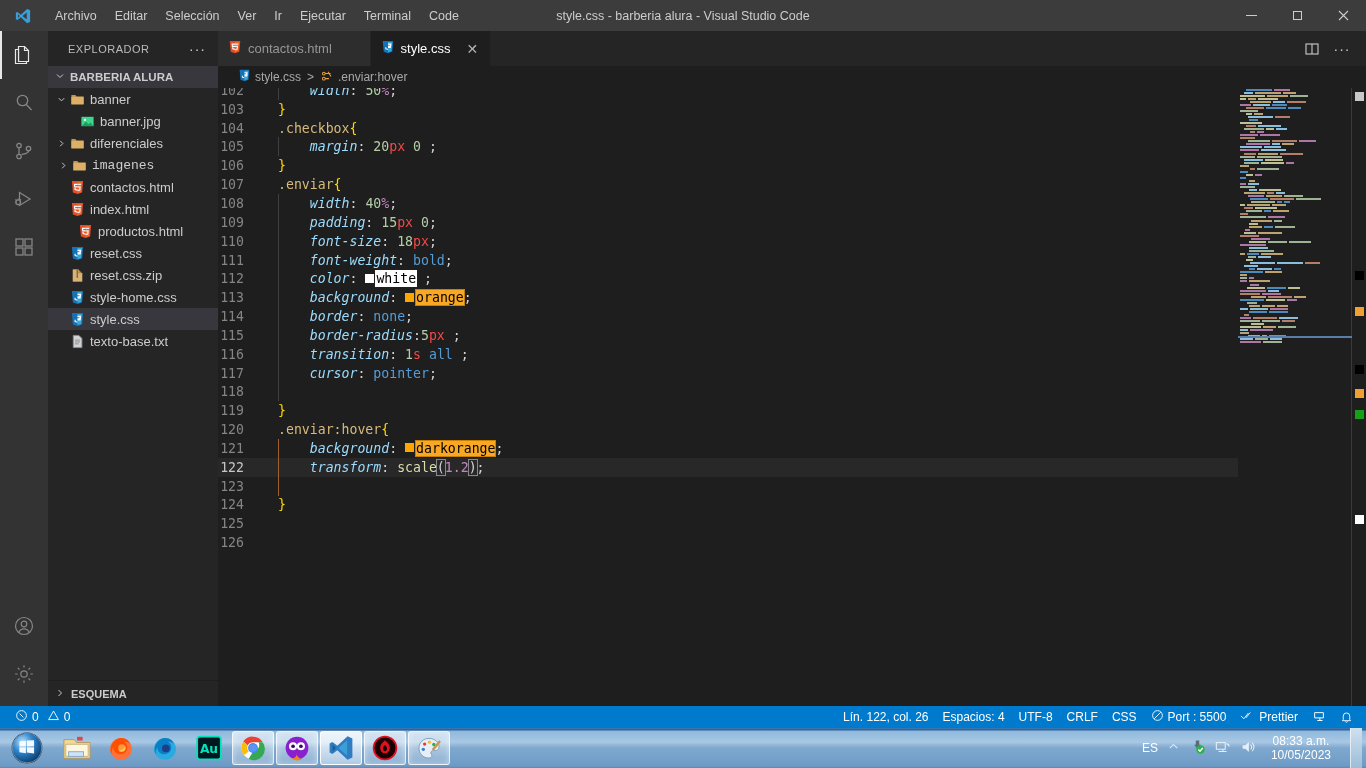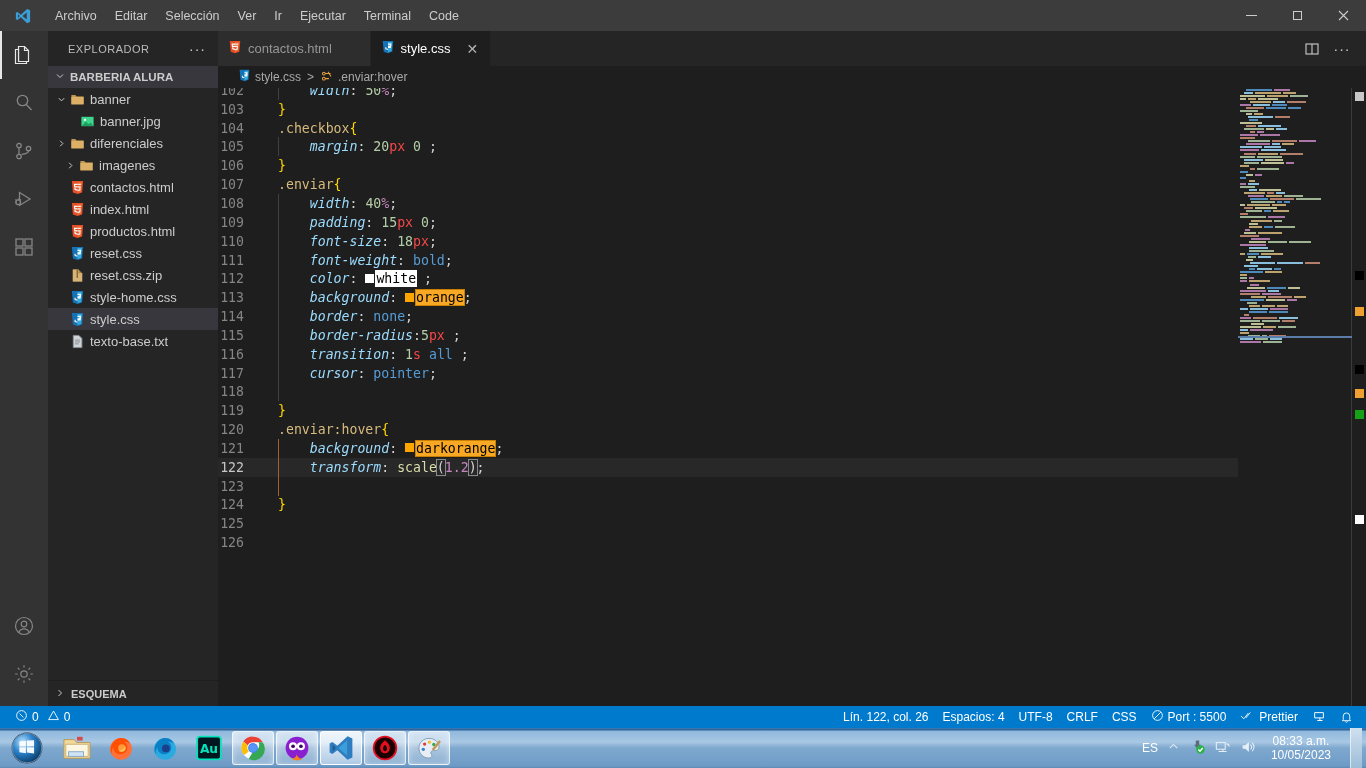--- a/index.html
+++ b/index.html
@@ -204,20 +204,21 @@
     <div class="menu">
       <div class="menu-item">Archivo</div>
       <div class="menu-item">Editar</div>
       <div class="menu-item">Selección</div>
       <div class="menu-item">Ver</div>
       <div class="menu-item">Ir</div>
       <div class="menu-item">Ejecutar</div>
       <div class="menu-item">Terminal</div>
       <div class="menu-item">Code</div>
     </div>
+    <div class="title-center">style.css - barberia alura - Visual Studio Code</div>
     <div class="win-ctrls">
       <div class="win-btn">
         <svg width="11" height="11" viewBox="0 0 11 11">
             <rect x="0" y="5" width="11" height="1" fill="#ccc"></rect>
           </svg>
       </div>
       <div class="win-btn">
         <svg width="11" height="11" viewBox="0 0 11 11">
             <rect x="1.5" y="1.5" width="8" height="8" fill="none" stroke="#ccc" stroke-width="1"></rect>
           </svg>
@@ -330,21 +331,21 @@
             </svg>
           </span>
           <span class="ficon">
             <svg width="15" height="15" viewBox="0 0 16 16">
               <path fill="#c09553" d="M1.5 3.2h4.2l1.3 1.5h7.5v8.3H1.5z"></path>
               <path fill="#dcb167" d="M1.5 5.2h13v8H1.5z"></path>
             </svg>
           </span>
           <span>diferenciales</span>
         </div>
-        <div class="row" style="padding-left: 15px;">
+        <div class="row" style="padding-left: 8px; font-family: Liberation Mono, monospace;">
           <span class="twisty">
             <svg width="11" height="11" viewBox="0 0 16 16" fill="none" stroke="#ccc" stroke-width="1.4">
               <path d="M6 4l4 4-4 4"></path>
             </svg>
           </span>
           <span class="ficon">
             <svg width="15" height="15" viewBox="0 0 16 16">
               <path fill="#c09553" d="M1.5 3.2h4.2l1.3 1.5h7.5v8.3H1.5z"></path>
               <path fill="#dcb167" d="M1.5 5.2h13v8H1.5z"></path>
             </svg>
@@ -368,21 +369,21 @@
           <span class="ficon">
             <svg width="15" height="15" viewBox="0 0 16 16">
               <path fill="#e44d26" d="M2 1h12l-1.1 12.3L8 15l-4.9-1.7z"></path>
               <path fill="#f16529" d="M8 2.2v11.9l3.9-1.4L12.8 2.2z"></path>
               <path fill="#fff" d="M8 6.6H5.6l-.1-1.3H8V4H4.1l.4 4.1H8zm0 3.4-1.9-.5-.1-1.1H4.7l.2 2.2L8 11.4z"></path>
               <path fill="#ebebeb" d="M8 6.6v1.4h2l-.2 2-1.8.5v1.4l3.1-.8.4-4.5zM8 4v1.3h3.8l.1-1.3z"></path>
             </svg>
           </span>
           <span>index.html</span>
         </div>
-        <div class="row" style="padding-left: 6px;">
+        <div class="row" style="padding-left: 14px;">
           <span class="twisty"></span>
           <span class="ficon">
             <svg width="15" height="15" viewBox="0 0 16 16">
               <path fill="#e44d26" d="M2 1h12l-1.1 12.3L8 15l-4.9-1.7z"></path>
               <path fill="#f16529" d="M8 2.2v11.9l3.9-1.4L12.8 2.2z"></path>
               <path fill="#fff" d="M8 6.6H5.6l-.1-1.3H8V4H4.1l.4 4.1H8zm0 3.4-1.9-.5-.1-1.1H4.7l.2 2.2L8 11.4z"></path>
               <path fill="#ebebeb" d="M8 6.6v1.4h2l-.2 2-1.8.5v1.4l3.1-.8.4-4.5zM8 4v1.3h3.8l.1-1.3z"></path>
             </svg>
           </span>
           <span>productos.html</span>

